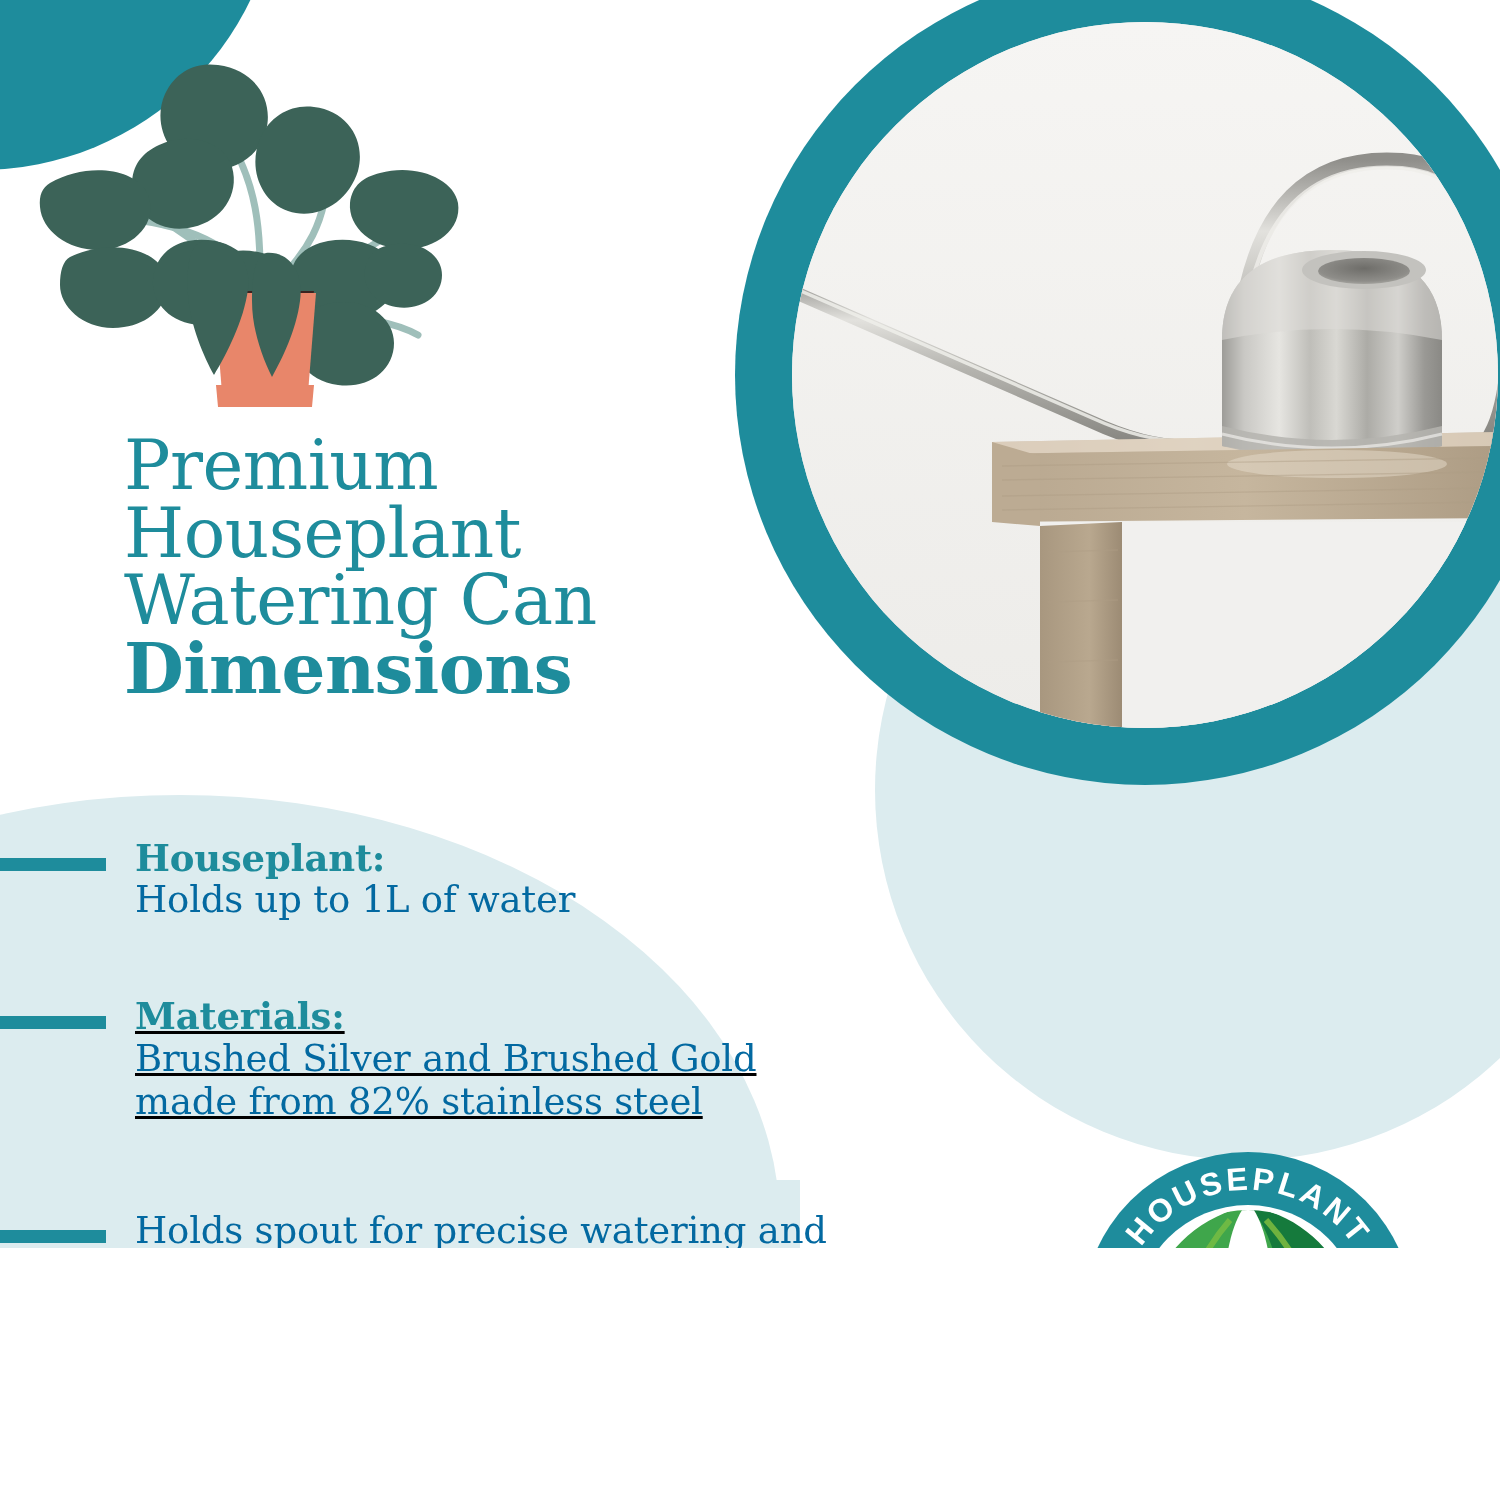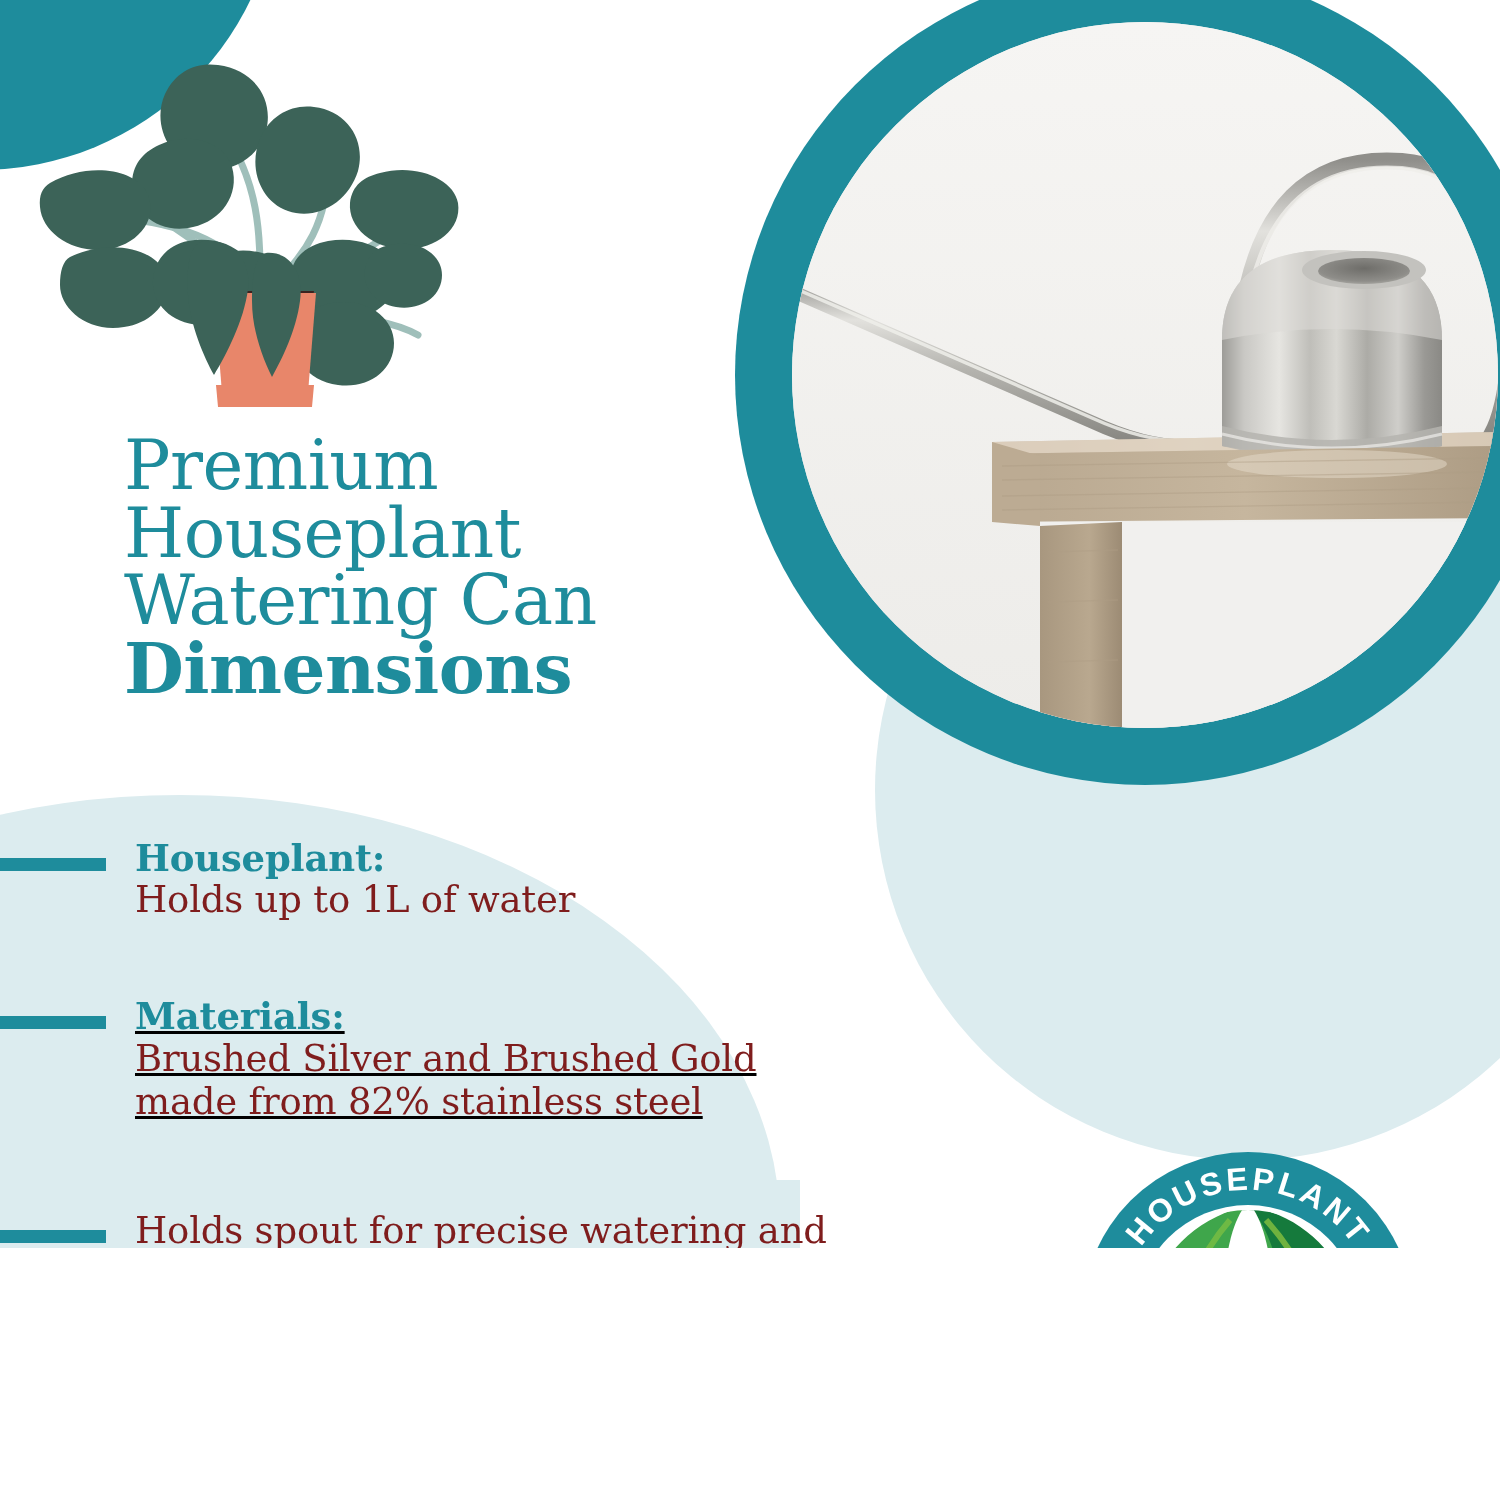--- a/index.html
+++ b/index.html
@@ -133,21 +133,21 @@
     font-size: 37px;
     font-weight: 700;
     color: #1E8C9C;
     line-height: 1.12;
     letter-spacing: -0.2px;
   }
   .bullet-text {
     display: block;
     font-size: 37px;
     font-weight: 400;
-    color: #7f1d1d;
+    color: #0369a1;
     line-height: 1.16;
     letter-spacing: -0.2px;
     white-space: pre-line;
   }
   .gap-lg { margin-bottom: 74px; }
   .gap-xl { margin-bottom: 86px; text-decoration: underline; }
 
   
   .logo-badge {
     position: absolute;

